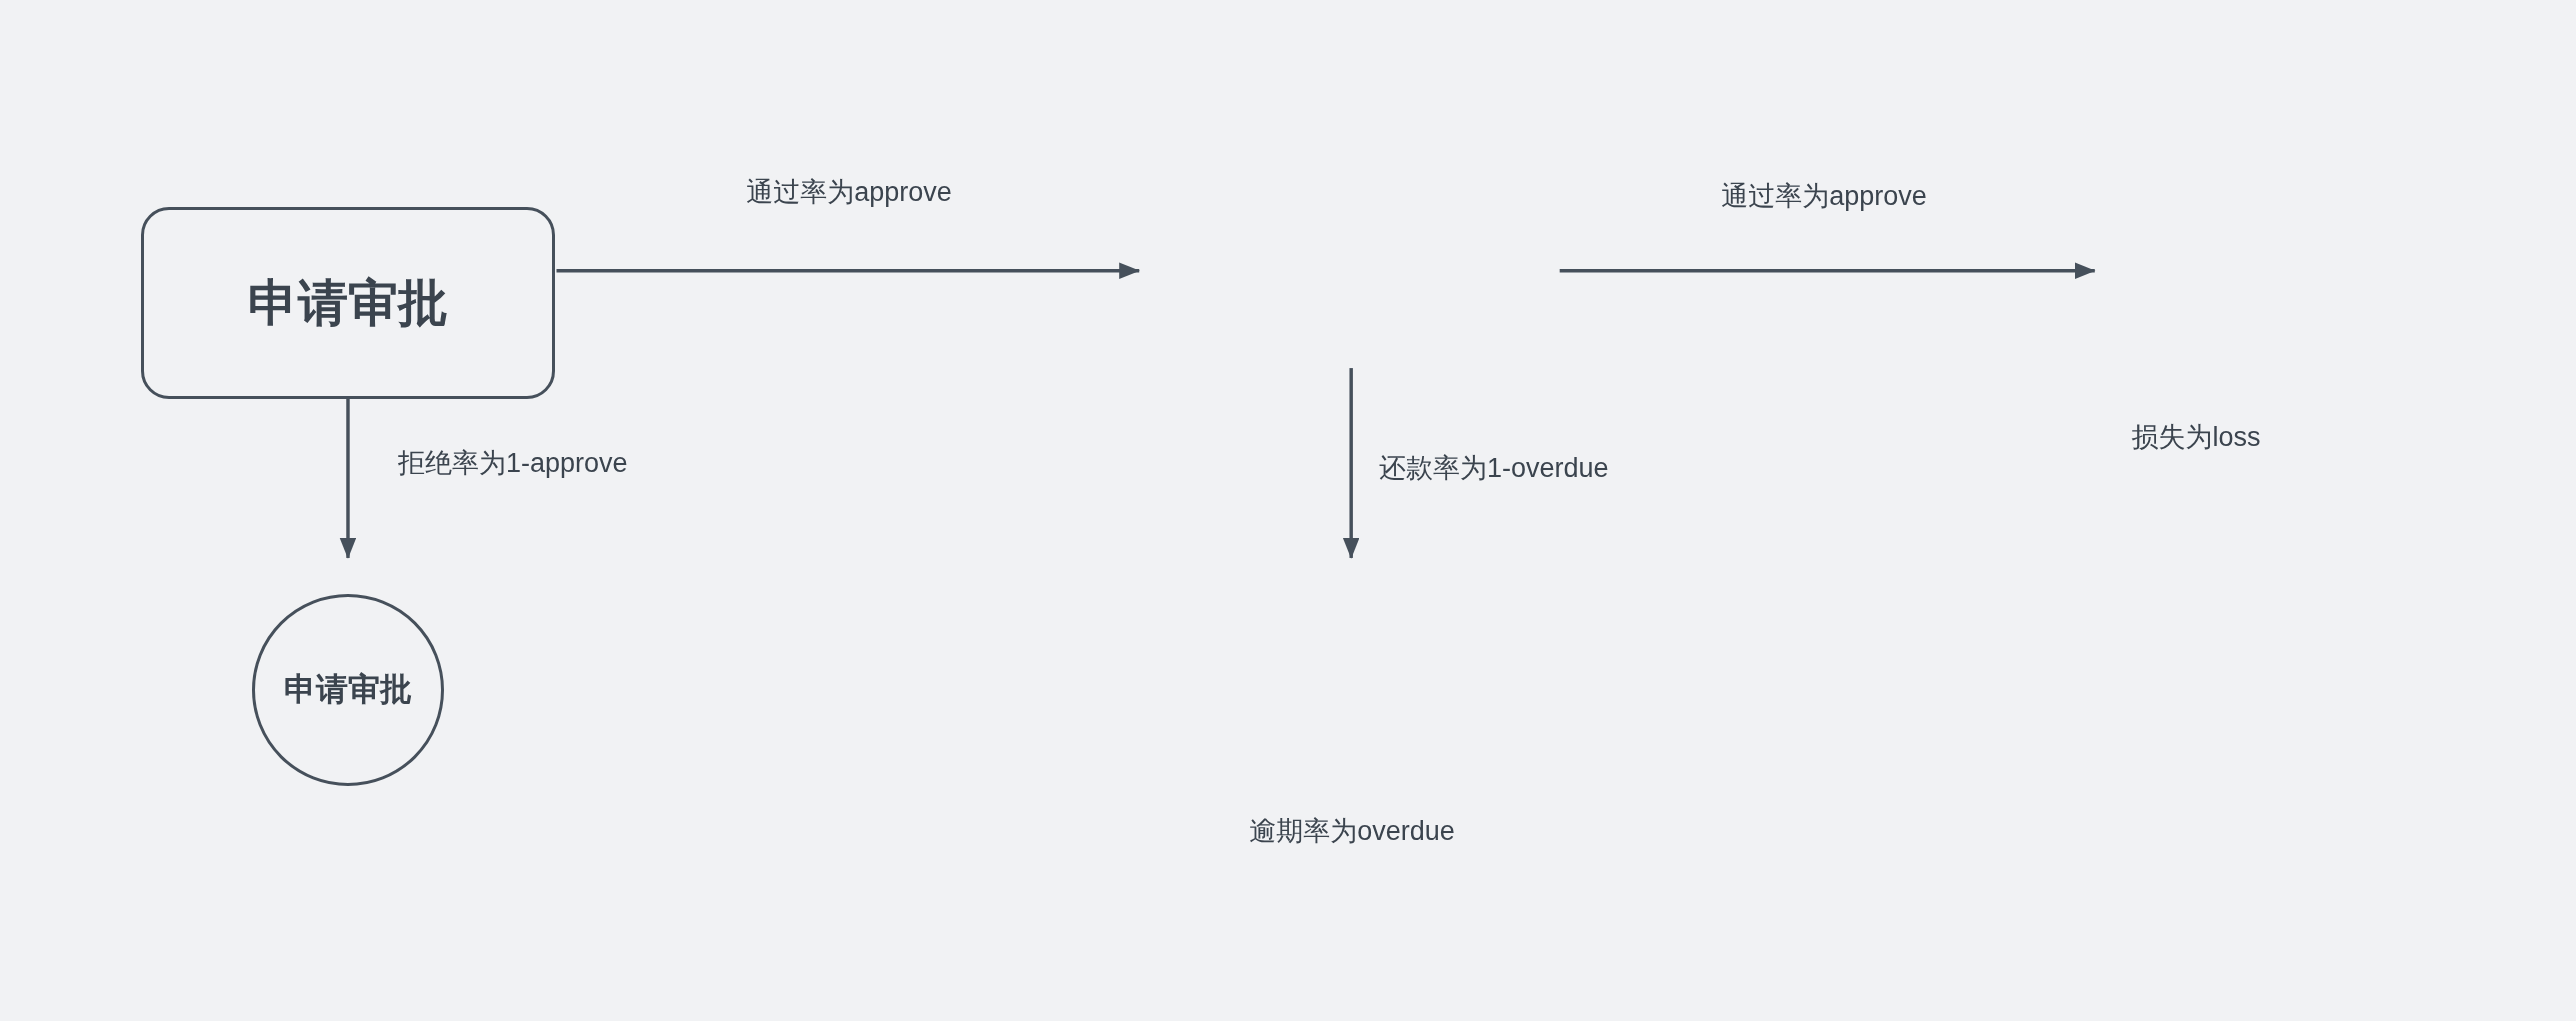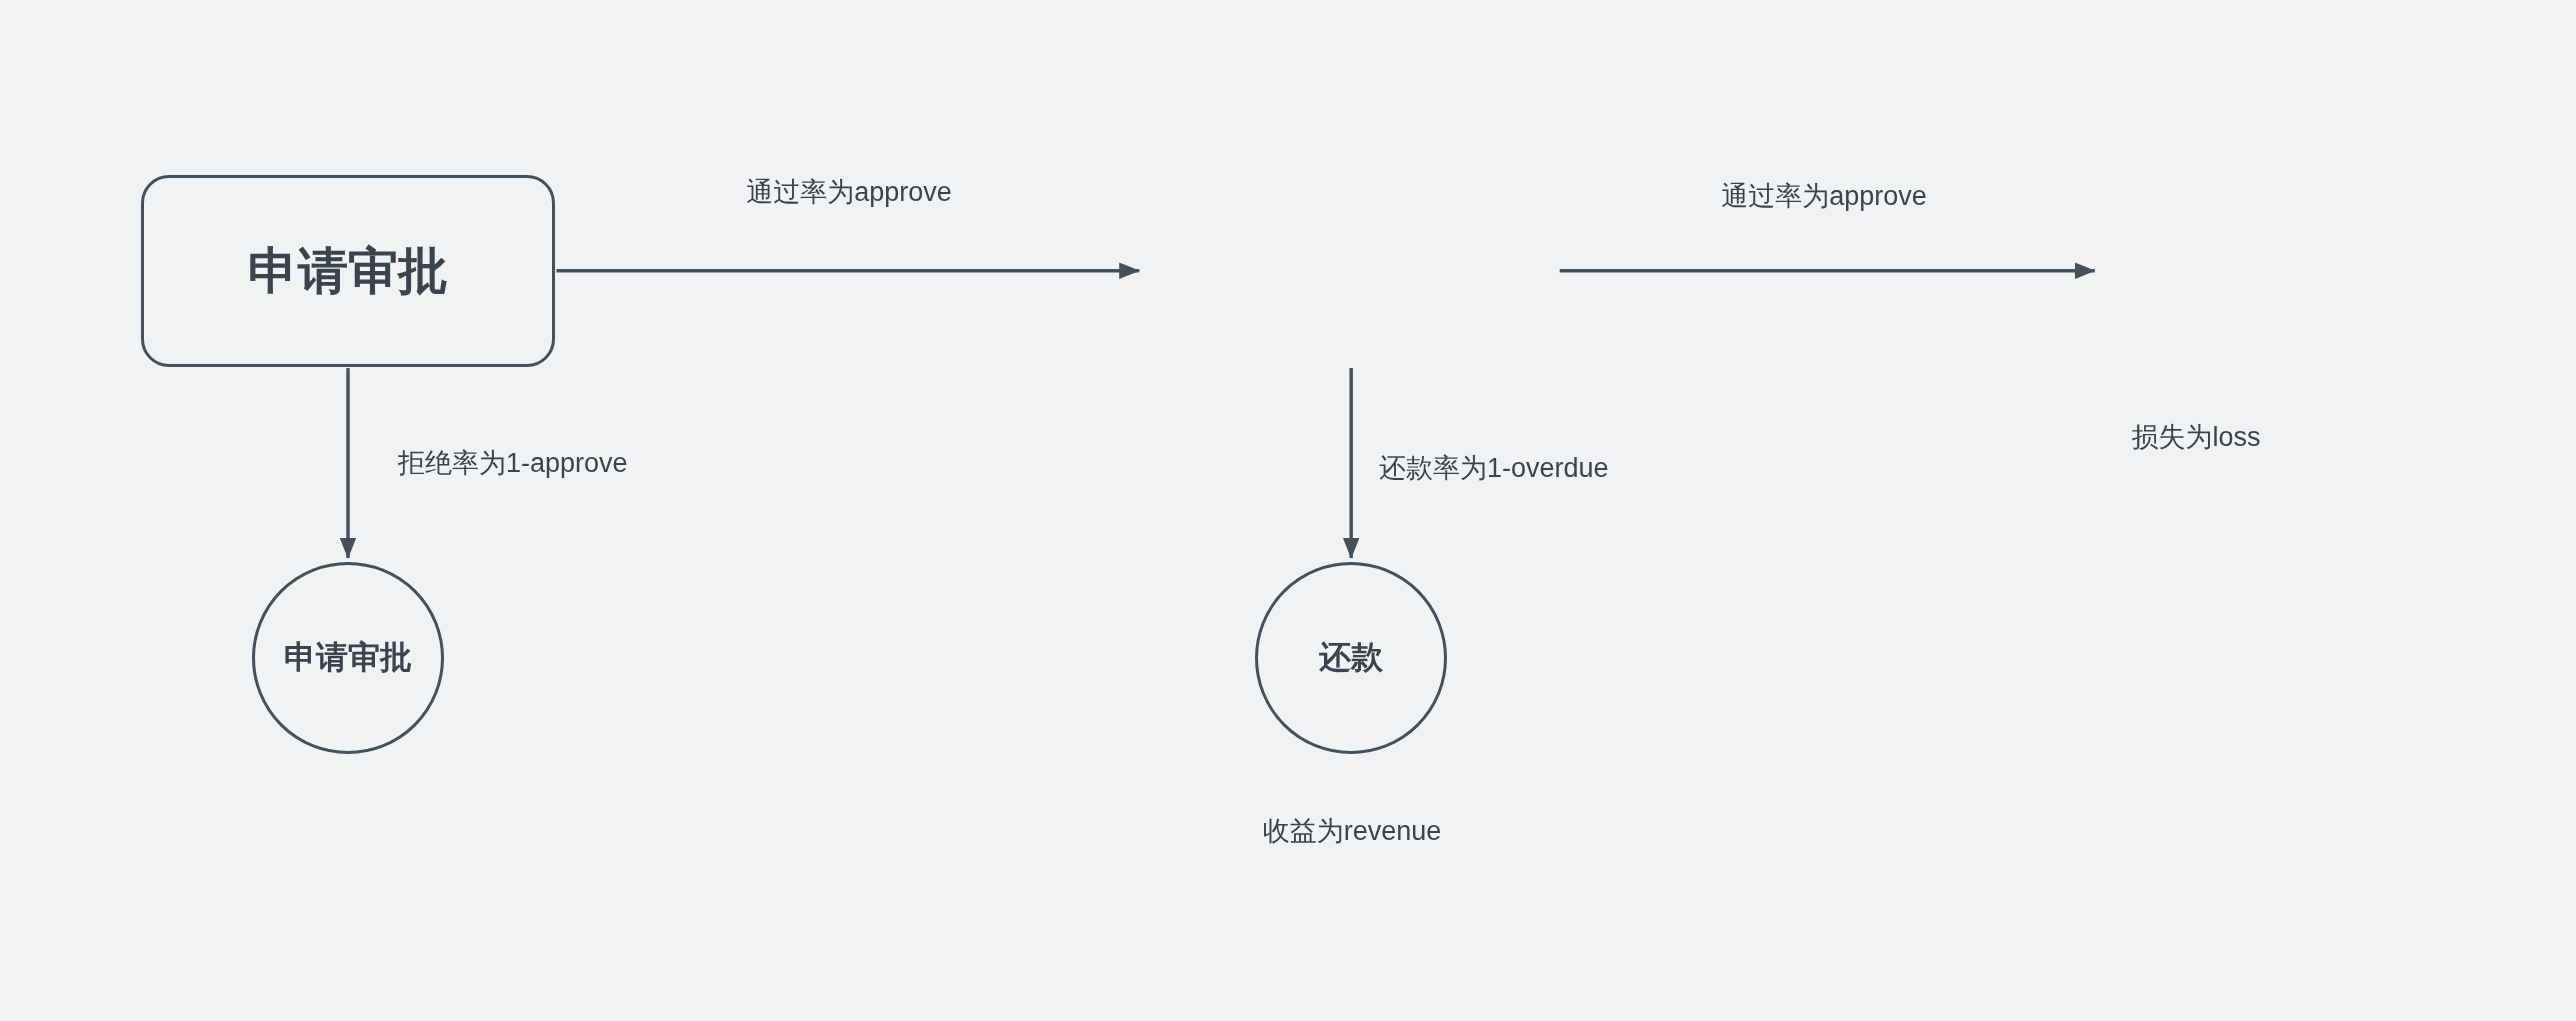--- a/index.html
+++ b/index.html
@@ -30,20 +30,21 @@
   .node {
     position: absolute;
     display: flex;
     align-items: center;
     justify-content: center;
     box-sizing: border-box;
     border: 3.5px solid var(--stroke);
     color: var(--text);
     font-weight: bold;
     background: var(--bg);
+    margin-top: 32px;
   }
   .node.rect {
     border-radius: 28px;
     font-size: 50px;
   }
   .node.circle {
     border-radius: 50%;
     font-size: 32px;
   }
   .edge-label {
@@ -76,30 +77,27 @@
   <div class="node rect" style="left:141px; top:175px; width:414px; height:192px;">
     <span>申请审批</span>
   </div>
 
 
 
   <div class="node circle" style="left:252px; top:562px; width:192px; height:192px;">
     <span>申请审批</span>
   </div>
 
-  <div class="node circle" style="left:1255px; top:562px; width:192px; height:192px;">
-    <span>还款</span>
-  </div>
 
   <div class="edge-label centered" style="left:849px; top:192px;">通过率为approve</div>
 
   <div class="edge-label centered" style="left:1824px; top:196px;">通过率为approve</div>
 
   <div class="edge-label left-anchored" style="left:398px; top:463px;">拒绝率为1-approve</div>
 
   <div class="edge-label left-anchored" style="left:1379px; top:468px;">还款率为1-overdue</div>
 
   <div class="edge-label centered" style="left:2196px; top:437px;">损失为loss</div>
 
-  <div class="edge-label centered" style="left:1352px; top:831px;">收益为revenue</div>
+  <div class="edge-label centered" style="left:1352px; top:831px;">逾期率为overdue</div>
 
 </div>
 
 
 </body></html>

